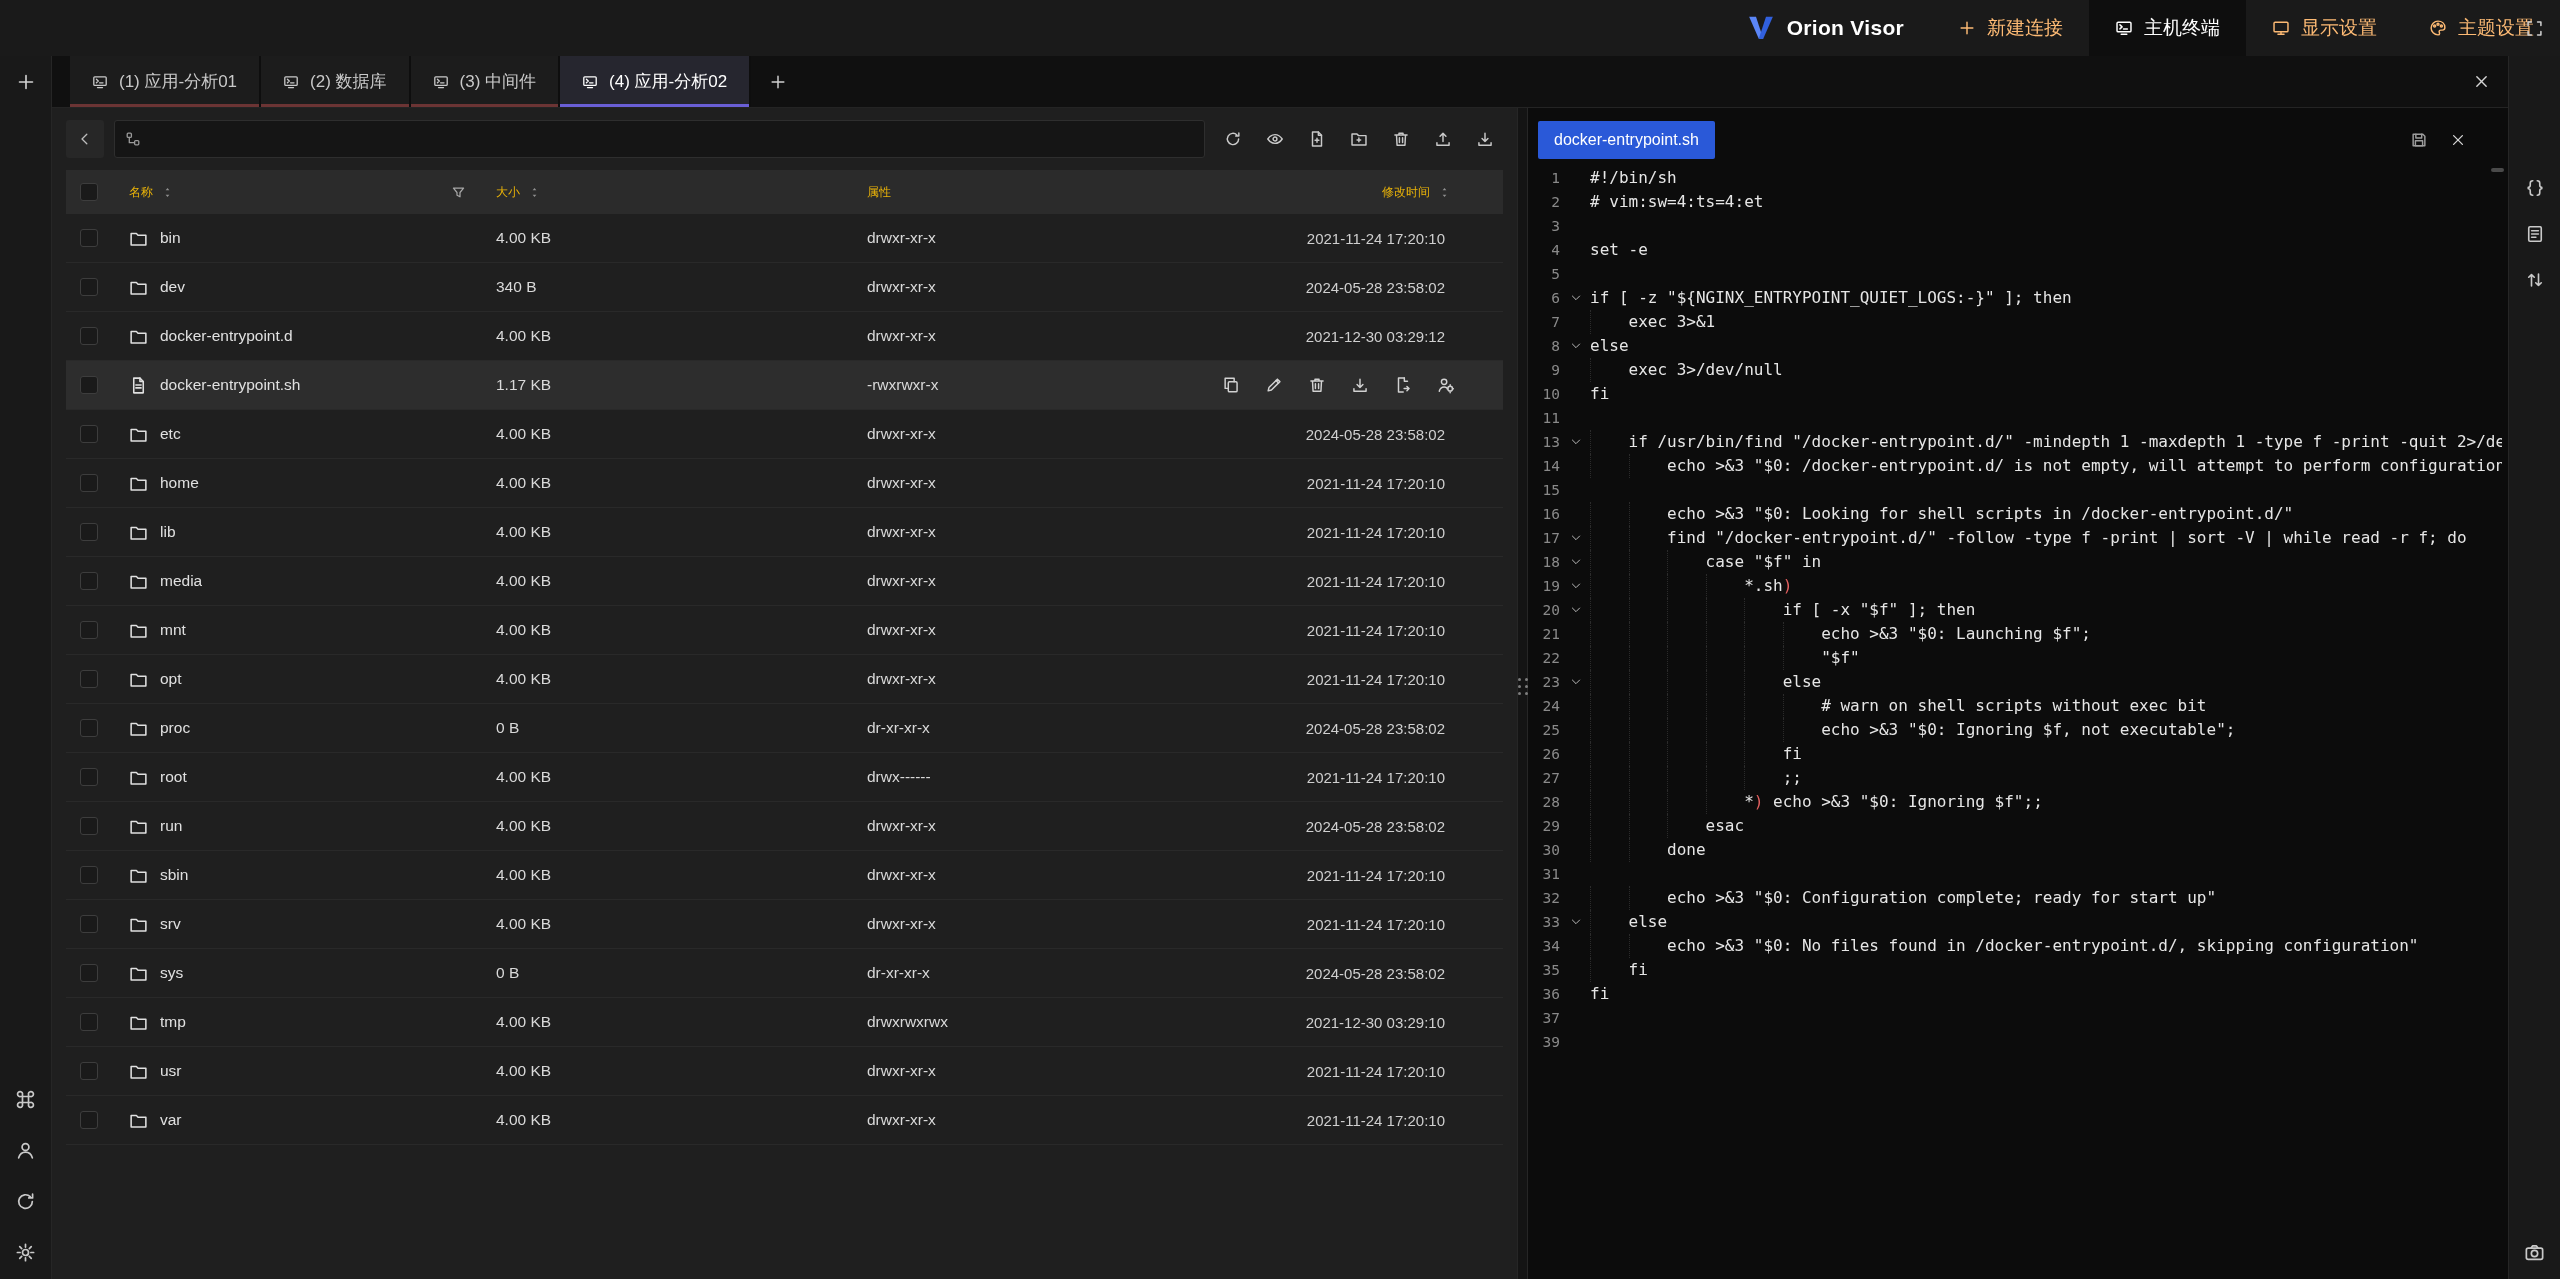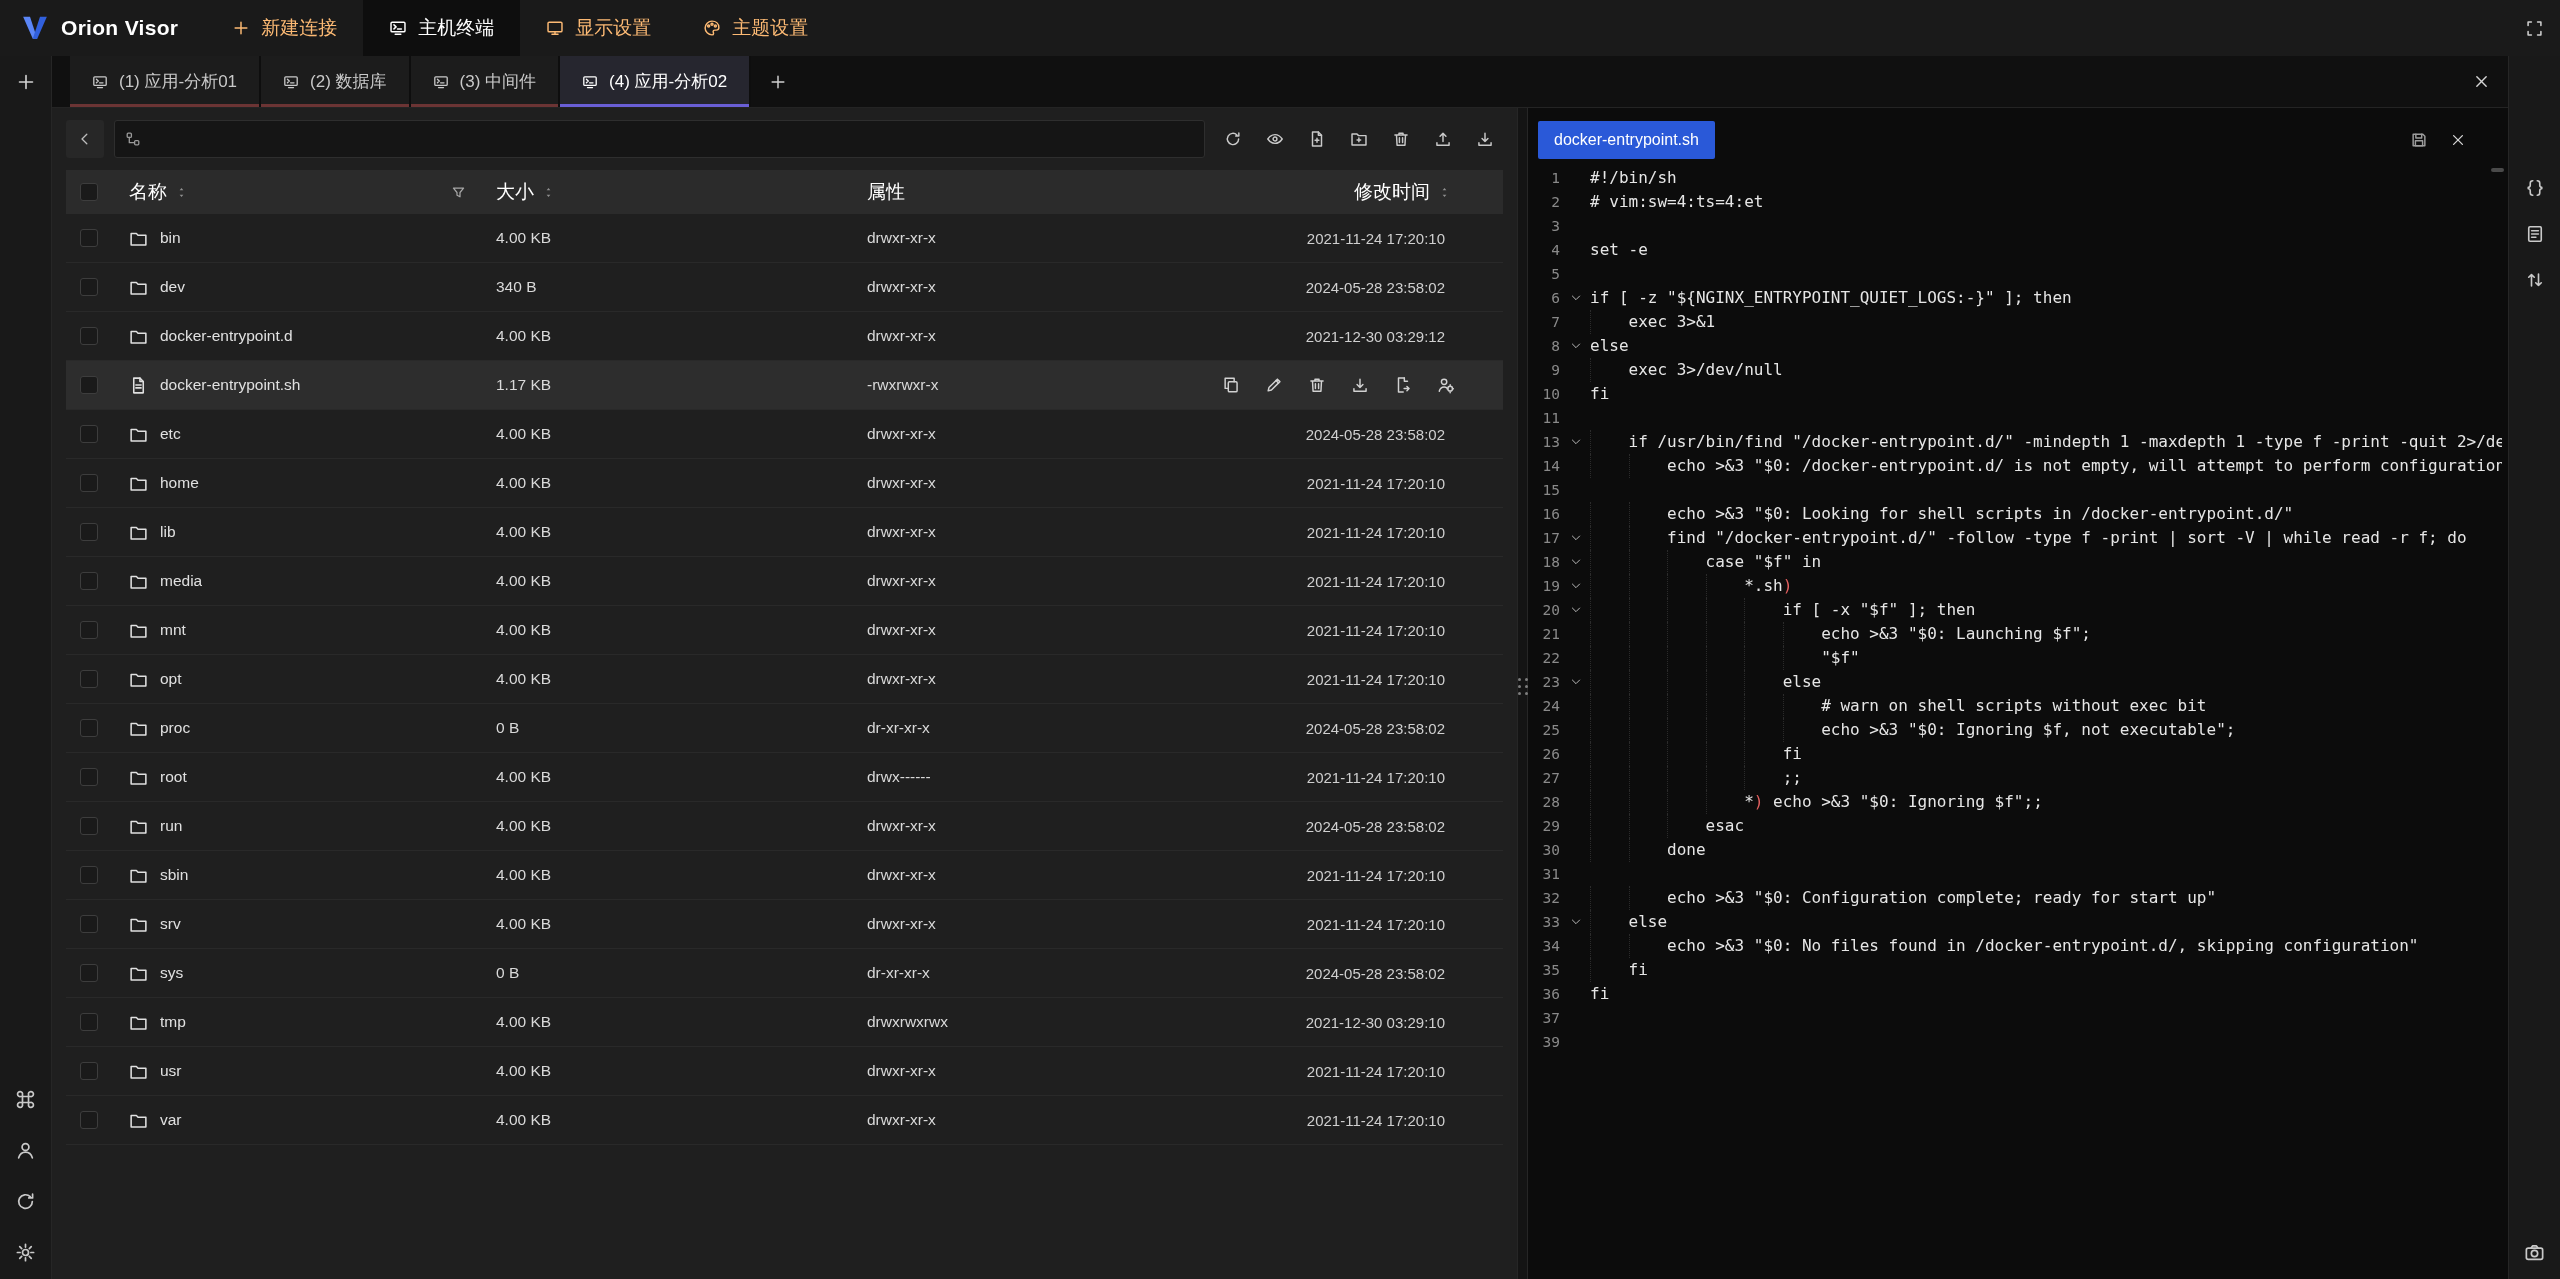--- a/index.html
+++ b/index.html
@@ -3,21 +3,21 @@
 <meta charset="utf-8">
 <style>
   * { margin:0; padding:0; box-sizing:border-box; }
   html,body { background:#050505; }
   body { font-family:"Liberation Sans","DejaVu Sans",sans-serif; }
   button { background:none; border:none; color:inherit; cursor:pointer; font:inherit; padding:0; }
 
   .app { position:relative; width:2560px; height:1279px; background:#121212; overflow:hidden; color:#ddd; }
 
   
-  .topbar { position:absolute; top:0; left:0; right:0; height:56px; background:#1a1a1a; display:flex; align-items:stretch; z-index:6; }
+  .topbar { position:absolute; top:0; left:0; right:0; height:56px; background:#1a1a1a; display:flex; align-items:stretch; z-index:6;justify-content:flex-end; }
   .brand { display:flex; align-items:center; gap:11px; padding:0 28px 0 20px; }
   .logo svg { width:30px; height:30px; display:block; }
   .brand-text { font-size:21px; font-weight:bold; color:#fff; letter-spacing:.3px; }
   .menu { display:flex; align-items:stretch; }
   .menu-item { display:flex; align-items:center; gap:11px; padding:0 26px; font-size:19px; color:#fdba74; }
   .menu-item.active { background:#0e0e0e; color:#fff; }
   .tb-right { position:absolute; right:0; top:0; width:52px; height:56px; display:flex; align-items:center; justify-content:center; color:#cfcfcf; }
 
   
   .left-rail { position:absolute; top:56px; left:0; bottom:0; width:52px; background:#191919; border-right:1px solid #262626; display:flex; flex-direction:column; align-items:center; z-index:5; }
@@ -40,21 +40,21 @@
   
   .file-panel { width:1465px; background:#1f1f1f; display:flex; flex-direction:column; min-width:0; }
   .fp-toolbar { display:flex; align-items:center; gap:10px; padding:12px 14px; height:62px; flex:none; }
   .back-btn { width:38px; height:38px; background:#272727; border-radius:3px; display:flex; align-items:center; justify-content:center; color:#bdbdbd; flex:none; }
   .path-input { flex:1; height:38px; background:#151515; border:1px solid #2e2e2e; border-radius:3px; display:flex; align-items:center; gap:8px; padding:0 10px; color:#9a9a9a; font-size:15px; }
   .fp-actions { display:flex; align-items:center; gap:6px; }
   .tool-btn { width:36px; height:36px; display:flex; align-items:center; justify-content:center; color:#c9c9c9; }
 
   .fp-table { flex:1; padding:0 14px; overflow:hidden; }
   .t-head, .t-row { display:grid; grid-template-columns:50px 380px 371px 310px 1fr; align-items:center; }
-  .t-head { height:44px; background:#2b2b2b; font-size:19px; color:#ffffff; }
+  .t-head { height:44px; background:#2b2b2b; font-size:12px; color:#eab308; }
   .t-row { height:49px; border-bottom:1px solid #292929; font-size:15.5px; color:#d9d9d9; }
   .t-row.sel { background:#2d2d2d; }
   .cb { width:18px; height:18px; border:1px solid #3d3d3d; background:#1a1a1a; border-radius:3px; margin-left:14px; display:block; flex:none; }
   .head-cell { display:flex; align-items:center; gap:8px; }
   .head-name { padding-left:13px; }
   .funnel { margin-left:auto; margin-right:30px; color:#a8a8a8; display:flex; }
   .sort-ic { color:#8f8f8f; display:flex; }
   .head-time { justify-content:flex-end; padding-right:52px; }
   .cell-name { display:flex; align-items:center; gap:12px; padding-left:13px; min-width:0; color:#e0e0e0; }
   .cell-name .nm { overflow:hidden; text-overflow:ellipsis; white-space:nowrap; }

